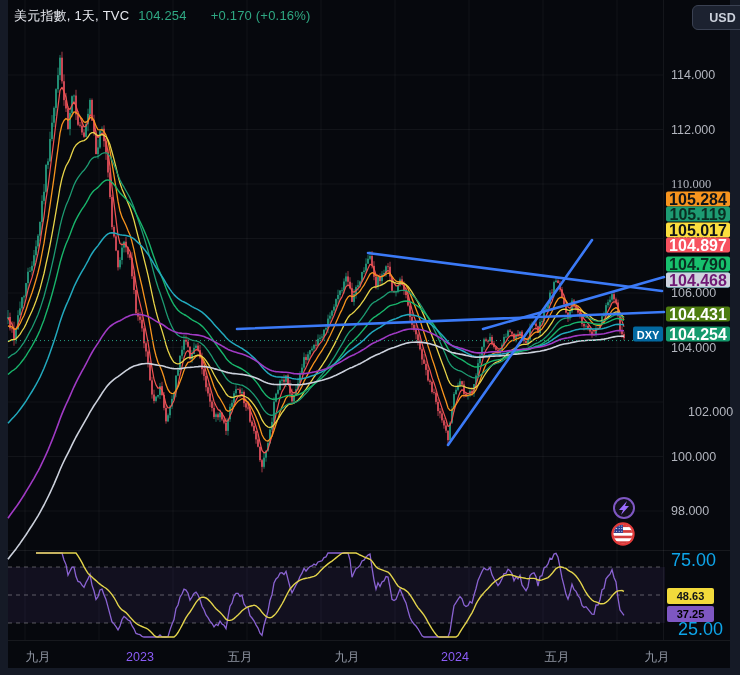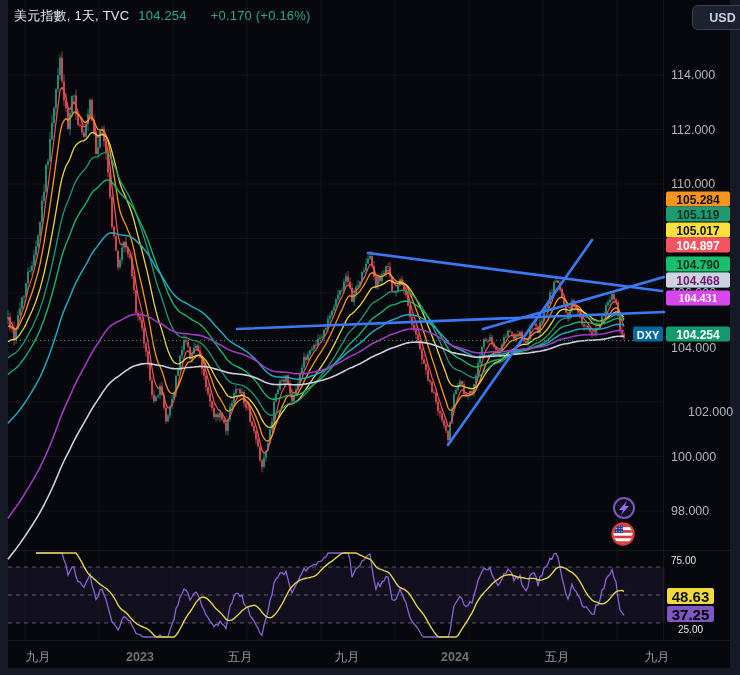--- a/index.html
+++ b/index.html
@@ -7,26 +7,26 @@
   #plot-bg{position:absolute;left:8px;top:0;width:722px;height:668px;background:#06080d;}
   #chart-svg{position:absolute;left:0;top:0;}
   .sep-v{position:absolute;top:0;left:663px;width:1px;height:640px;background:rgba(255,255,255,0.06);}
   .sep-pane{position:absolute;left:8px;top:550px;width:722px;height:1px;background:rgba(255,255,255,0.07);}
   .sep-time{position:absolute;left:8px;top:640px;width:722px;height:1px;background:rgba(255,255,255,0.07);}
   #header{position:absolute;left:14px;top:7px;font-size:13px;color:#e8eaf0;letter-spacing:.2px;white-space:nowrap;}
   #header .quote{color:#2fa883;margin-left:9px;}
   #header .chg{margin-left:24px;}
   #usd-btn{position:absolute;left:668px;top:5px;width:59px;height:23px;background:#1c2230;border:1px solid #3a4152;border-radius:6px;color:#ccd1dc;font-size:12.5px;font-weight:700;display:flex;align-items:center;justify-content:center;cursor:pointer;margin-left:24px;}
   .ptick{position:absolute;left:671px;transform:translateY(-50%);color:#b2b5be;font-size:12.5px;}
-  .rtick{position:absolute;left:671px;transform:translateY(-50%);color:#e5e5e5;font-size:10px;}
-  .badge{position:absolute;left:666px;width:64px;height:15px;border-radius:2px;display:flex;align-items:center;justify-content:center;font-size:12px;font-weight:600;transform:translateY(-50%);}
-  .rbadge{position:absolute;left:667px;width:47px;height:16px;border-radius:2px;display:flex;align-items:center;justify-content:center;font-size:15px;font-weight:600;transform:translateY(-50%);}
+  .rtick{position:absolute;left:671px;transform:translateY(-50%);color:#0ea5e9;font-size:18px;}
+  .badge{position:absolute;left:666px;width:64px;height:15px;border-radius:2px;display:flex;align-items:center;justify-content:center;font-size:16px;font-weight:600;transform:translateY(-50%);}
+  .rbadge{position:absolute;left:667px;width:47px;height:16px;border-radius:2px;display:flex;align-items:center;justify-content:center;font-size:11px;font-weight:600;transform:translateY(-50%);}
   #dxy-tag{position:absolute;left:633px;width:30px;height:15px;border-radius:2px;display:flex;align-items:center;justify-content:center;font-size:11px;font-weight:600;transform:translateY(-50%);color:#fff;}
   .ttick{position:absolute;top:657px;transform:translate(-50%,-50%);color:#9298a5;font-size:12.5px;white-space:nowrap;}
-  .ttick.year{color:#737373;font-weight:700;}
+  .ttick.year{color:#8b5cf6;font-weight:400;}
 </style>
 </head>
 <body>
 
 <div id="app">
   <div id="plot-bg"></div>
   <svg id="chart-svg" width="740" height="675">
       <line x1="8" x2="663" y1="75" y2="75" stroke="rgba(255,255,255,0.05)"></line>
       <line x1="8" x2="663" y1="129.5" y2="129.5" stroke="rgba(255,255,255,0.05)"></line>
       <line x1="8" x2="663" y1="184" y2="184" stroke="rgba(255,255,255,0.05)"></line>
@@ -725,35 +725,35 @@
     <span>美元指數, 1天, TVC</span><span class="quote">104.254</span><span class="quote chg">+0.170 (+0.16%)</span>
   </div>
 
   <div id="usd-btn">
     <span>USD</span>
   </div>
 
   <div id="price-axis">
       <div class="ptick" style="top: 75px;">114.000</div>
       <div class="ptick" style="top: 129.5px;">112.000</div>
-      <div class="ptick" style="top: 184px;">110.000</div>
+      <div class="ptick" style="top: 184px; font-family: Liberation Serif, serif;">110.000</div>
       <div class="ptick" style="top: 238.5px;">108.000</div>
       <div class="ptick" style="top: 293px;">106.000</div>
       <div class="ptick" style="top: 347.5px;">104.000</div>
       <div class="ptick" style="top: 412px; margin-left: 17px;">102.000</div>
       <div class="ptick" style="top: 456.5px;">100.000</div>
       <div class="ptick" style="top: 511px;">98.000</div>
       <div class="badge" style="top: 199px; background: rgb(247, 148, 30); color: rgb(16, 20, 24);">105.284</div>
       <div class="badge" style="top: 214px; background: rgb(29, 155, 114); color: rgb(10, 46, 34);">105.119</div>
       <div class="badge" style="top: 230px; background: rgb(251, 223, 62); color: rgb(16, 20, 24);">105.017</div>
       <div class="badge" style="top: 245px; background: rgb(247, 82, 95); color: rgb(255, 255, 255);">104.897</div>
       <div class="badge" style="top: 264px; background: rgb(23, 192, 109); color: rgb(10, 46, 34);">104.790</div>
       <div class="badge" style="top: 280px; background: rgb(0, 164, 184); color: rgb(255, 255, 255);">104.664</div>
       <div class="badge" style="top: 280px; background: rgb(207, 211, 222); color: #701a75; text-align: right;">104.468</div>
-      <div class="badge" style="top: 298px; background: #d946ef; color: rgb(255, 255, 255); font-family: Liberation Serif, serif;">104.431</div>
+      <div class="badge" style="top: 314px; background: #4d7c0f; color: rgb(255, 255, 255);">104.431</div>
       <div id="dxy-tag" style="top: 334px; background: #0369a1;">DXY</div>
       <div class="badge" style="top: 334px; background: rgb(20, 154, 109); color: rgb(255, 255, 255);">104.254</div>
     </div>
   <div id="time-axis">
       <div class="ttick" style="left: 38px;">九月</div>
       <div class="ttick year" style="left: 140px;">2023</div>
       <div class="ttick" style="left: 240px;">五月</div>
       <div class="ttick" style="left: 347px;">九月</div>
       <div class="ttick year" style="left: 455px;">2024</div>
       <div class="ttick" style="left: 557px;">五月</div>

